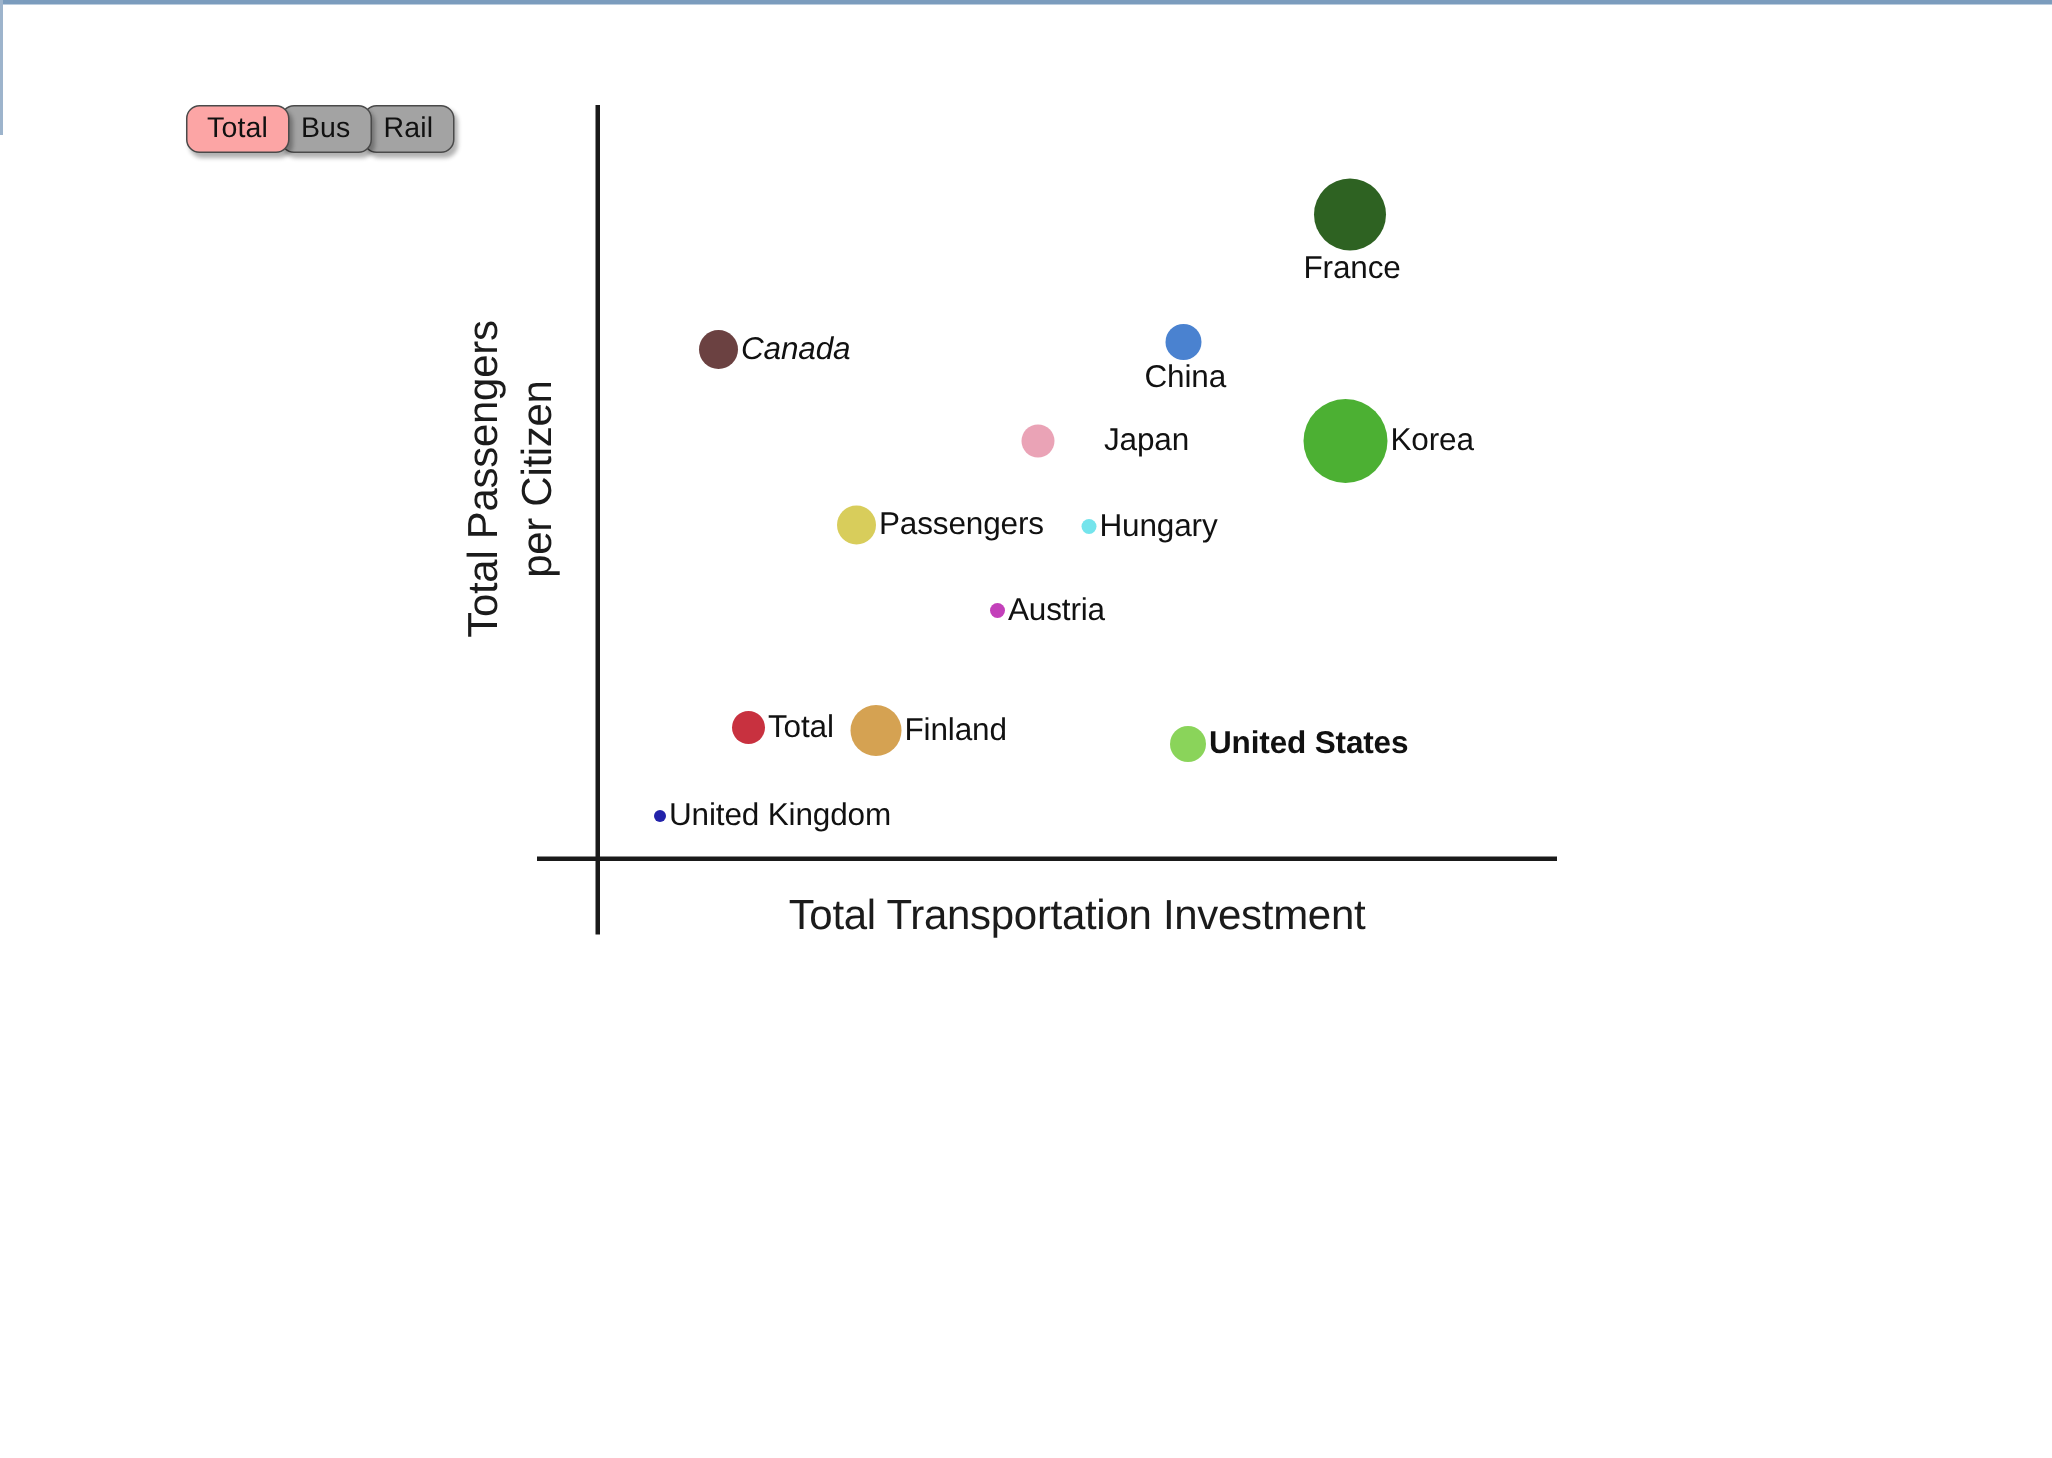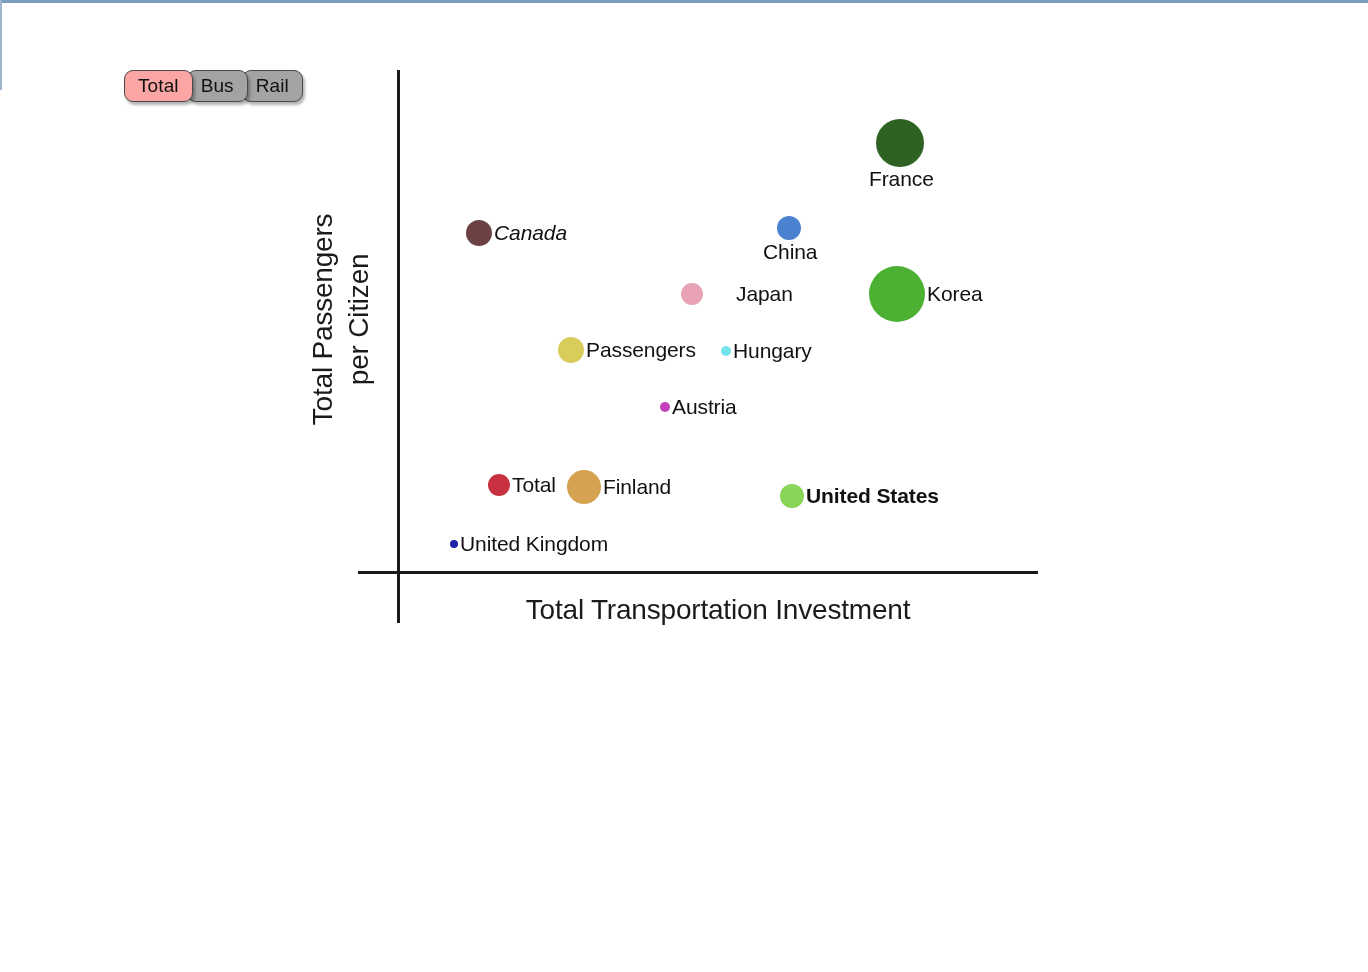--- a/index.html
+++ b/index.html
@@ -192,18 +192,18 @@
         <span class="bubble-label">Total</span>
       </div>
       <div class="bubble-group" style="left: 567px; top: 470px; height: 34px;">
         <div class="bubble-dot" style="width: 34px; height: 34px; background: rgb(213, 162, 82);"></div>
         <span class="bubble-label">Finland</span>
       </div>
       <div class="bubble-group" style="left: 780px; top: 484px; height: 24px; font-weight: bold;">
         <div class="bubble-dot" style="width: 24px; height: 24px; background: rgb(138, 212, 90);"></div>
         <span class="bubble-label">United States</span>
       </div>
-      <div class="bubble-group" style="left: 450px; top: 540px; height: 8px;">
+      <div class="bubble-group" style="left: 436px; top: 540px; height: 8px;">
         <div class="bubble-dot" style="width: 8px; height: 8px; background: rgb(34, 34, 170);"></div>
         <span class="bubble-label">United Kingdom</span>
       </div>
     </div>
 </div>
 
 </body></html>

